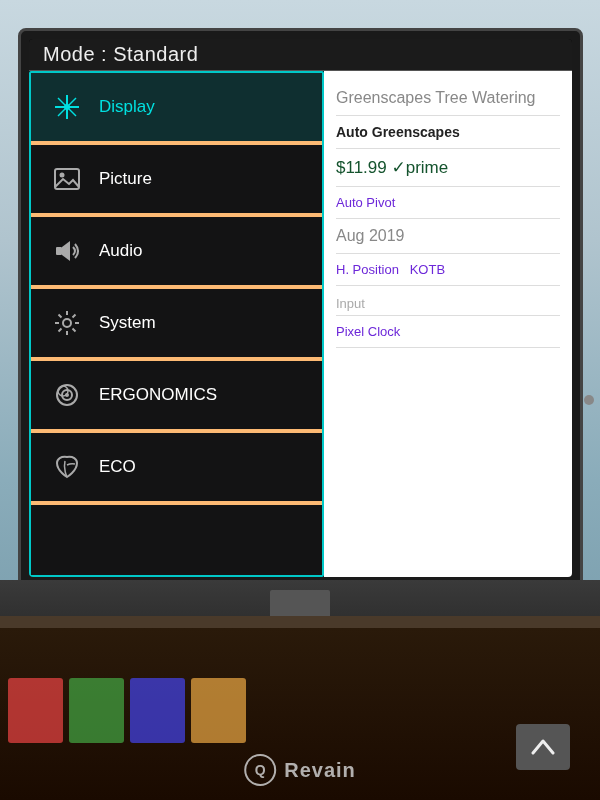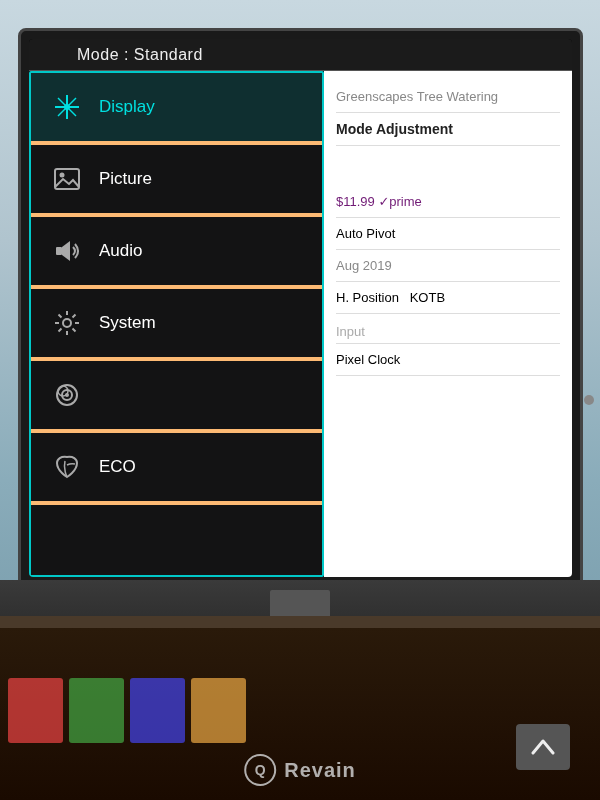--- a/index.html
+++ b/index.html
@@ -51,23 +51,22 @@
       top: 0; left: 0; right: 0;
       height: 32px;
       background: rgba(30,30,30,0.9);
       display: flex;
       align-items: center;
       padding: 0 14px;
       border-bottom: 1px solid #555;
     }
     .mode-bar span {
       color: #eee;
-      font-size: 16px;
+      font-size: 20px;
       letter-spacing: 0.5px;
-      margin-left: 34px;
     }
 
     
     .osd-menu {
       position: absolute;
       top: 32px;
       left: 0;
       width: 295px;
       bottom: 0;
       background: rgba(20,20,22,0.93);
@@ -120,36 +119,35 @@
       overflow: hidden;
     }
     .right-content {
       padding: 10px 12px;
       font-size: 12px;
       color: #333;
     }
     .right-row {
       padding: 8px 0;
       border-bottom: 1px solid #ddd;
-      color: #000000;
+      color: #6d28d9;
       font-size: 13px;
     }
     .right-row.heading {
       font-size: 14px;
       color: #222;
       font-weight: bold;
     }
     .right-row.sub {
       color: #888;
-      font-size: 13px;
+      font-size: 16px;
     }
     .right-row.price {
-      color: #701a75;
-      font-size: 13px;
-      margin-top: 40px;
+      color: #14532d;
+      font-size: 17px;
     }
     .osd-label {
       color: #aaa;
       font-size: 13px;
       padding: 10px 0 4px 0;
     }
 
     
     .desk-area {
       position: absolute;
@@ -307,39 +305,40 @@
 
       <div class="menu-item">
         <div class="item-icon">
           <svg width="28" height="28" viewBox="0 0 28 28" fill="none">
             <circle cx="14" cy="14" r="10" stroke="#aaa" stroke-width="2"></circle>
             <circle cx="14" cy="14" r="5" stroke="#aaa" stroke-width="2"></circle>
             <circle cx="14" cy="14" r="2" fill="#aaa"></circle>
             <circle cx="10" cy="10" r="5" stroke="#aaa" stroke-width="1.5" fill="none"></circle>
           </svg>
         </div>
+        <span class="item-label">ERGONOMICS</span>
       </div>
 
       <div class="menu-item">
         <div class="item-icon">
           <svg width="28" height="28" viewBox="0 0 28 28" fill="none">
             <path d="M14 24 C14 24 4 18 4 10 C4 6 8 3 14 4 C20 3 24 6 24 10 C24 18 14 24 14 24Z" stroke="#aaa" stroke-width="2" fill="none"></path>
             <path d="M14 24 C14 24 10 16 12 8" stroke="#aaa" stroke-width="1.5" fill="none"></path>
             <path d="M14 12 C18 10 22 11 22 11" stroke="#aaa" stroke-width="1.5" fill="none"></path>
           </svg>
         </div>
         <span class="item-label">ECO</span>
       </div>
 
     </div>
 
     <div class="right-panel">
       <div class="right-content">
         <div class="right-row sub">Greenscapes Tree Watering</div>
-        <div class="right-row heading">Mode Adjustment</div>
+        <div class="right-row heading">Auto Greenscapes</div>
         <div class="right-row price">$11.99 ✓prime</div>
         <div class="right-row">Auto Pivot</div>
         <div class="right-row sub">Aug 2019</div>
         <div class="right-row">H. Position &nbsp; KOTB</div>
         <div class="right-row osd-label">Input</div>
         <div class="right-row">Pixel Clock</div>
       </div>
     </div>
 
   </div>

